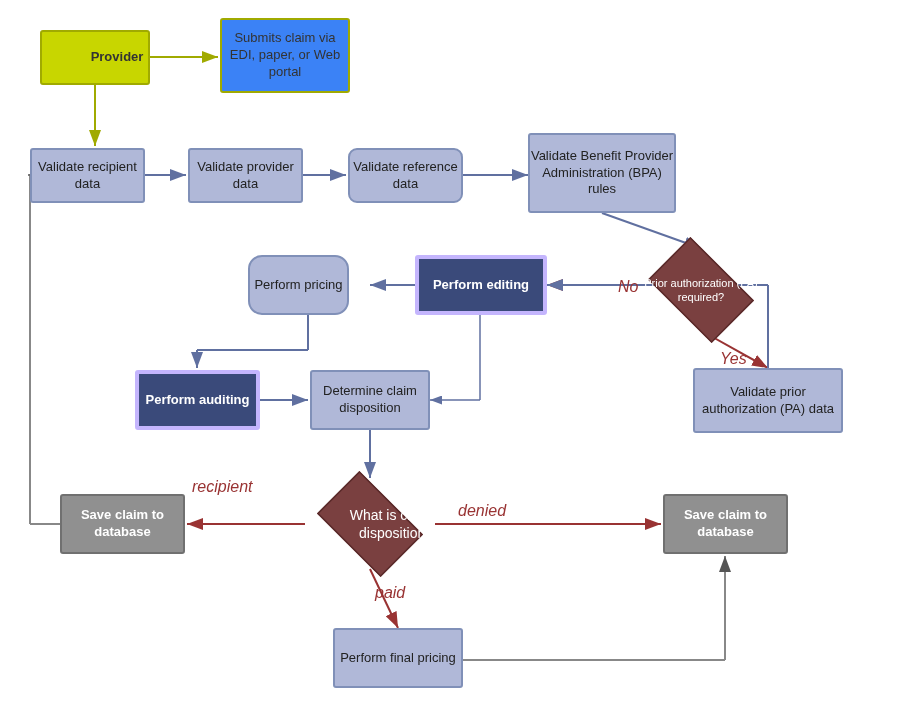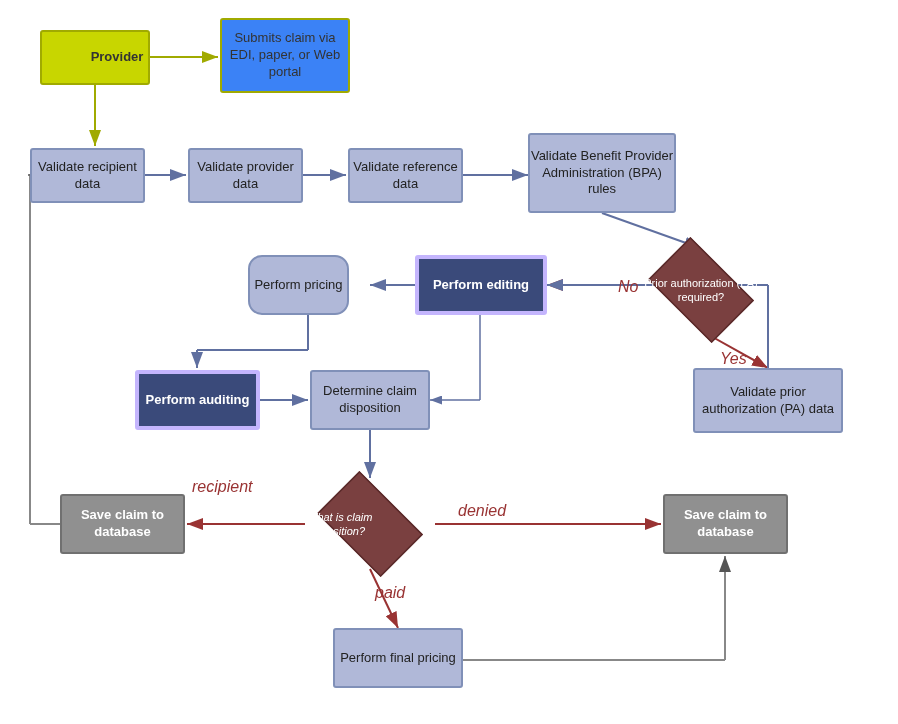--- a/index.html
+++ b/index.html
@@ -148,21 +148,21 @@
   </div>
 
   <div class="node rect-blue-light" style="left:30px; top:148px; width:115px; height:55px; border-radius:3px;">
     <span>Validate recipient data</span>
   </div>
 
   <div class="node rect-blue-light" style="left:188px; top:148px; width:115px; height:55px; border-radius:3px;">
     <span>Validate provider data</span>
   </div>
 
-  <div class="node rect-blue-light" style="left:348px; top:148px; width:115px; height:55px; border-radius:3px;">
+  <div class="node rect-blue-light" style="left:348px; top:148px; width:115px; height:55px; border-radius:9px;">
     <span>Validate reference data</span>
   </div>
 
   <div class="node rect-blue-light" style="left:528px; top:133px; width:148px; height:80px; border-radius:3px;">
     <span>Validate Benefit Provider Administration (BPA) rules</span>
   </div>
 
   <div class="node rect-blue-light" style="left:248px; top:255px; width:101px; height:60px; border-radius:14px;">
     <span>Perform pricing</span>
   </div>
@@ -211,21 +211,21 @@
 
   <div style="position:absolute; left:305px; top:479px; width:130px; height:90px; display:flex; align-items:center; justify-content:center;">
     <div style="
       width: 120px;
       height: 80px;
       background: #7a4040;
       transform: rotate(45deg) scale(0.75);
       position: absolute;
       border: 2px solid #5a2a2a;
     "></div>
-    <div style="position:relative; z-index:2; text-align:left; font-size:11px; color:#fff; line-height:1.3; padding:2px;font-style:italic;">
+    <div style="position:relative; z-index:2; text-align:right; font-size:14px; color:#fff; line-height:1.3; padding:2px;">
       <span>What is claim disposition?</span>
     </div>
   </div>
 
   <div class="arrow-label" style="left:618px; top:278px;">
     <span>No</span>
   </div>
 
   <div class="arrow-label" style="left:720px; top:350px;">
     <span>Yes</span>

